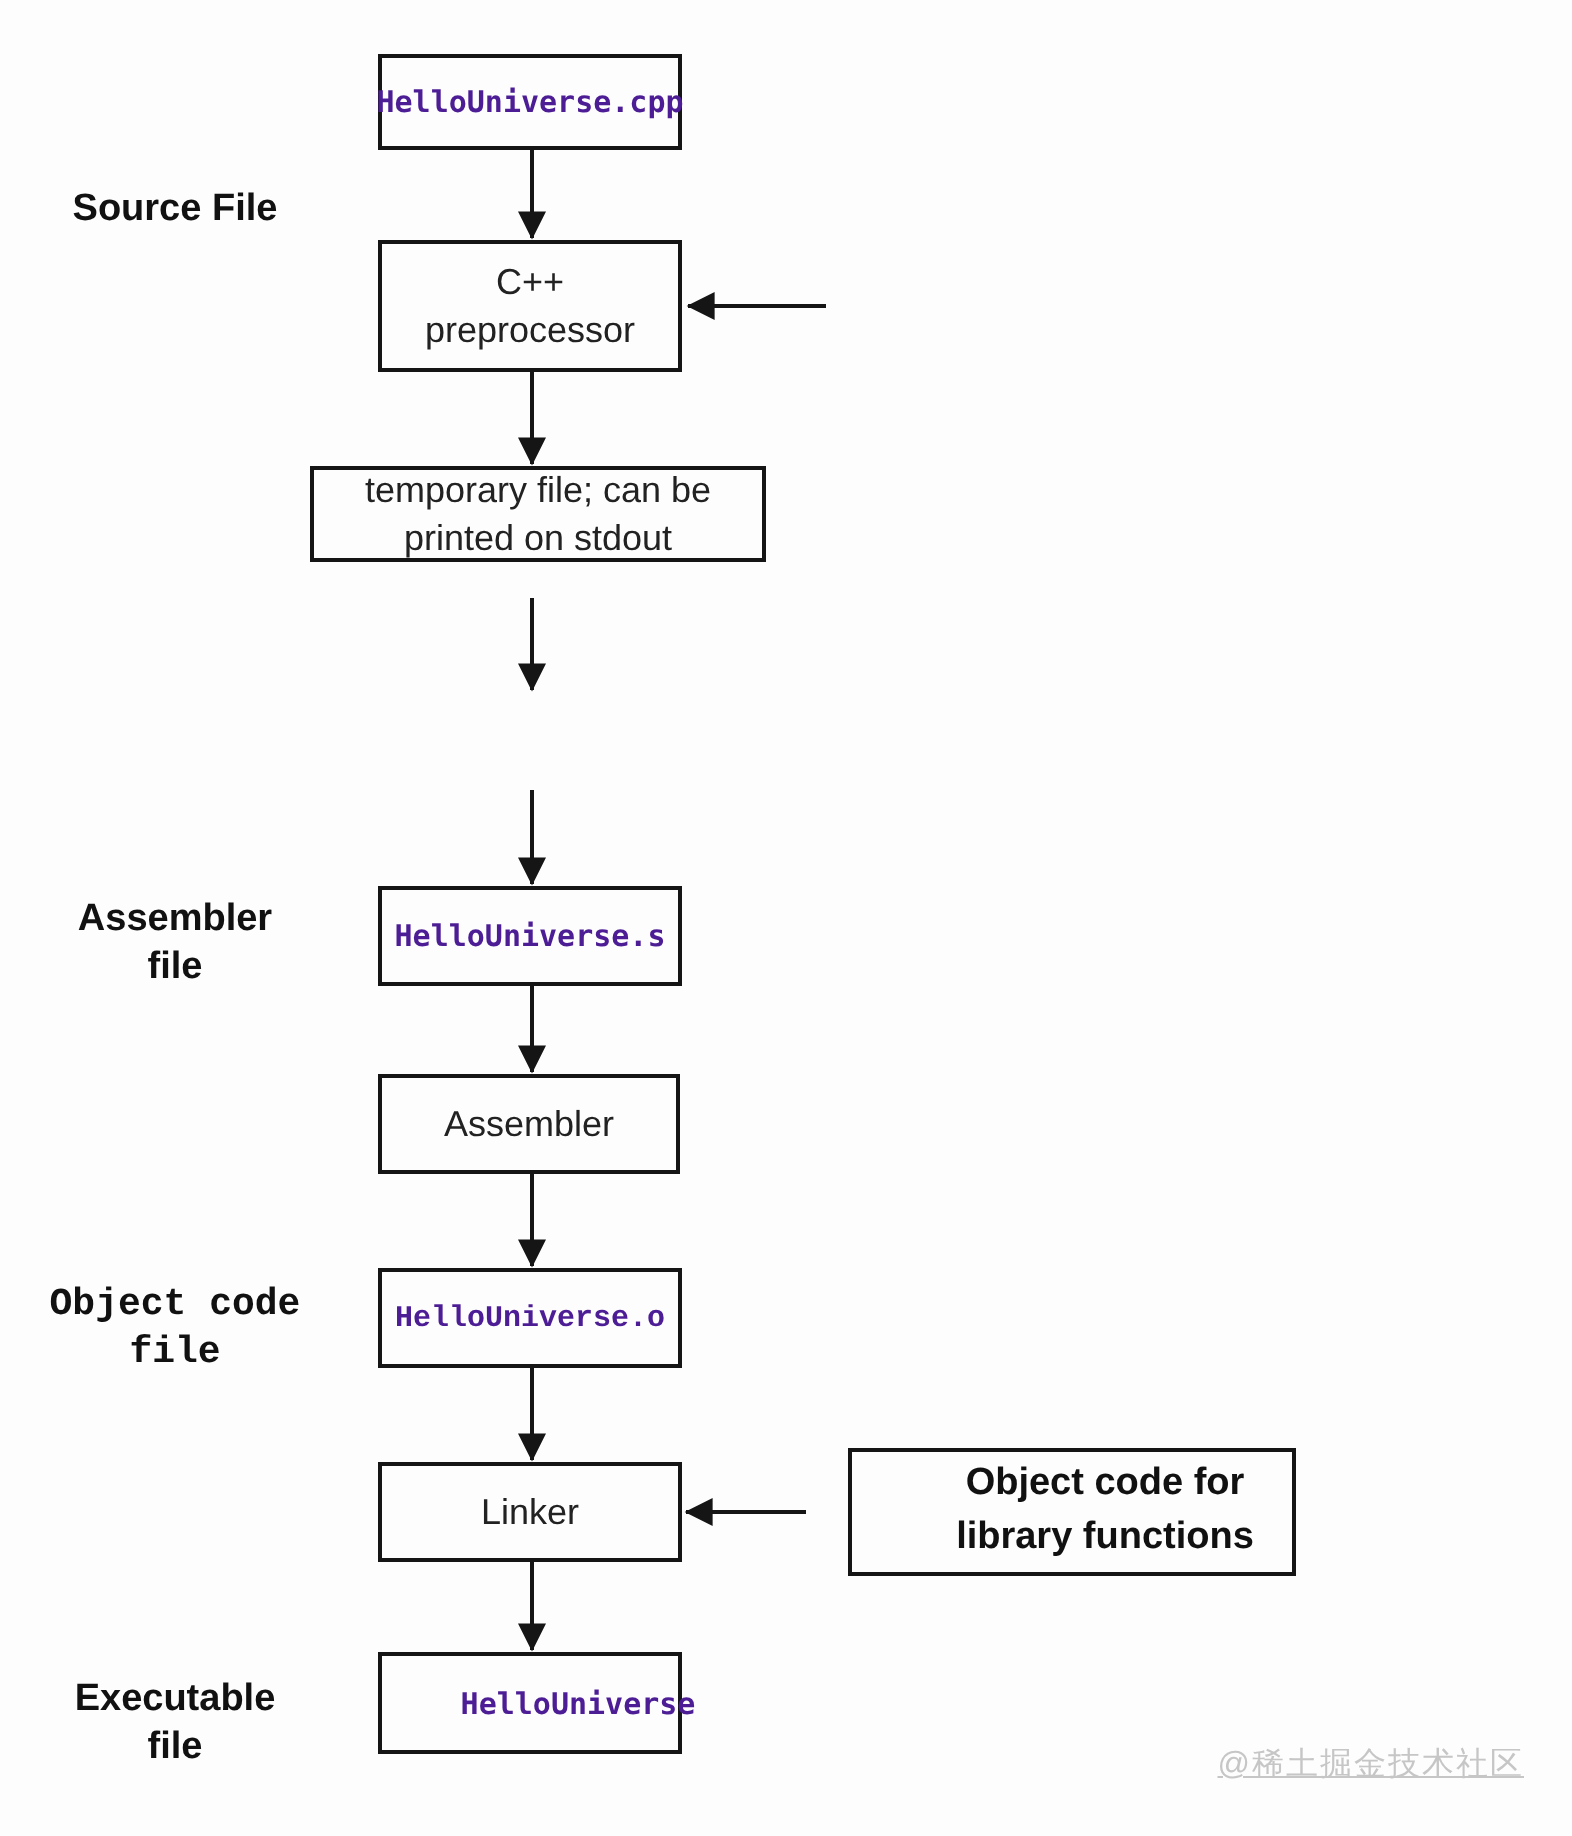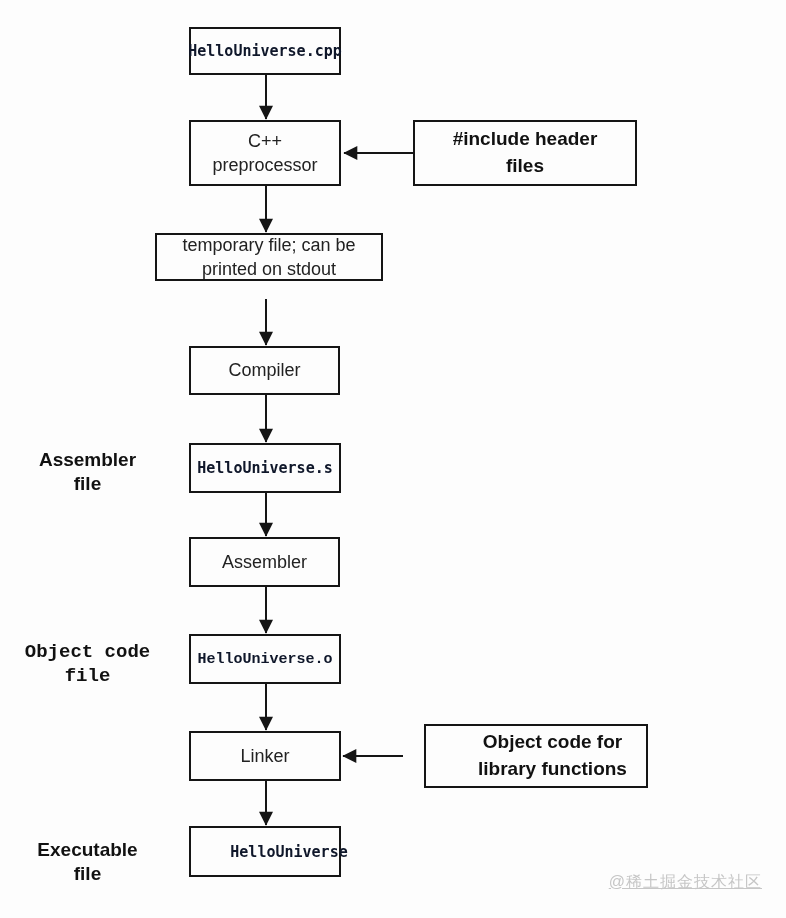--- a/index.html
+++ b/index.html
@@ -32,21 +32,21 @@
   .box.normal {
     font-size: 18px;
     font-weight: 400;
     line-height: 1.35;
     color: #222;
   }
   .box.mono {
     font-family: "DejaVu Sans Mono", monospace;
     font-size: 15px;
     font-weight: 700;
-    color: #0f172a;
+    color: #4c1d95;
   }
   .box.boldside {
     font-size: 19px;
     font-weight: 700;
     line-height: 1.4;
     color: #111;
   }
   .side-label {
     position: absolute;
     width: 165px;
@@ -101,23 +101,20 @@
   <div class="box normal" style="left:189px; top:120px; width:152px; height:66px;">
     <span>C++
 preprocessor</span>
   </div>
 
   <div class="box normal" style="left:155px; top:233px; width:228px; height:48px;">
     <span>temporary file; can be
 printed on stdout</span>
   </div>
 
-  <div class="box normal" style="left:189px; top:346px; width:151px; height:49px;">
-    <span>Compiler</span>
-  </div>
 
   <div class="box mono" style="left:189px; top:443px; width:152px; height:50px;">
     <span>HelloUniverse.s</span>
   </div>
 
   <div class="box normal" style="left:189px; top:537px; width:151px; height:50px;">
     <span>Assembler</span>
   </div>
 
   <div class="box mono" style="left:189px; top:634px; width:152px; height:50px;font-family:Liberation Mono, monospace;">
@@ -125,30 +122,27 @@
   </div>
 
   <div class="box normal" style="left:189px; top:731px; width:152px; height:50px;">
     <span>Linker</span>
   </div>
 
   <div class="box mono" style="left:189px; top:826px; width:152px; height:51px;padding-left:48px;">
     <span>HelloUniverse</span>
   </div>
 
-  <div class="box boldside" style="left:413px; top:120px; width:224px; height:66px;">
-    <span>#include header
-files</span>
-  </div>
 
   <div class="box boldside" style="left:424px; top:724px; width:224px; height:64px;padding-left:33px;">
     <span>Object code for
 library functions</span>
   </div>
 
+  <div class="side-label" style="left:5px; top:93px;">Source File</div>
 
   <div class="side-label" style="left:5px; top:448px;">Assembler
 file</div>
 
   <div class="side-label" style="left:5px; top:641px;font-family:Liberation Mono, monospace;">Object code
 file</div>
 
   <div class="side-label" style="left:5px; top:838px;">Executable
 file</div>
 

